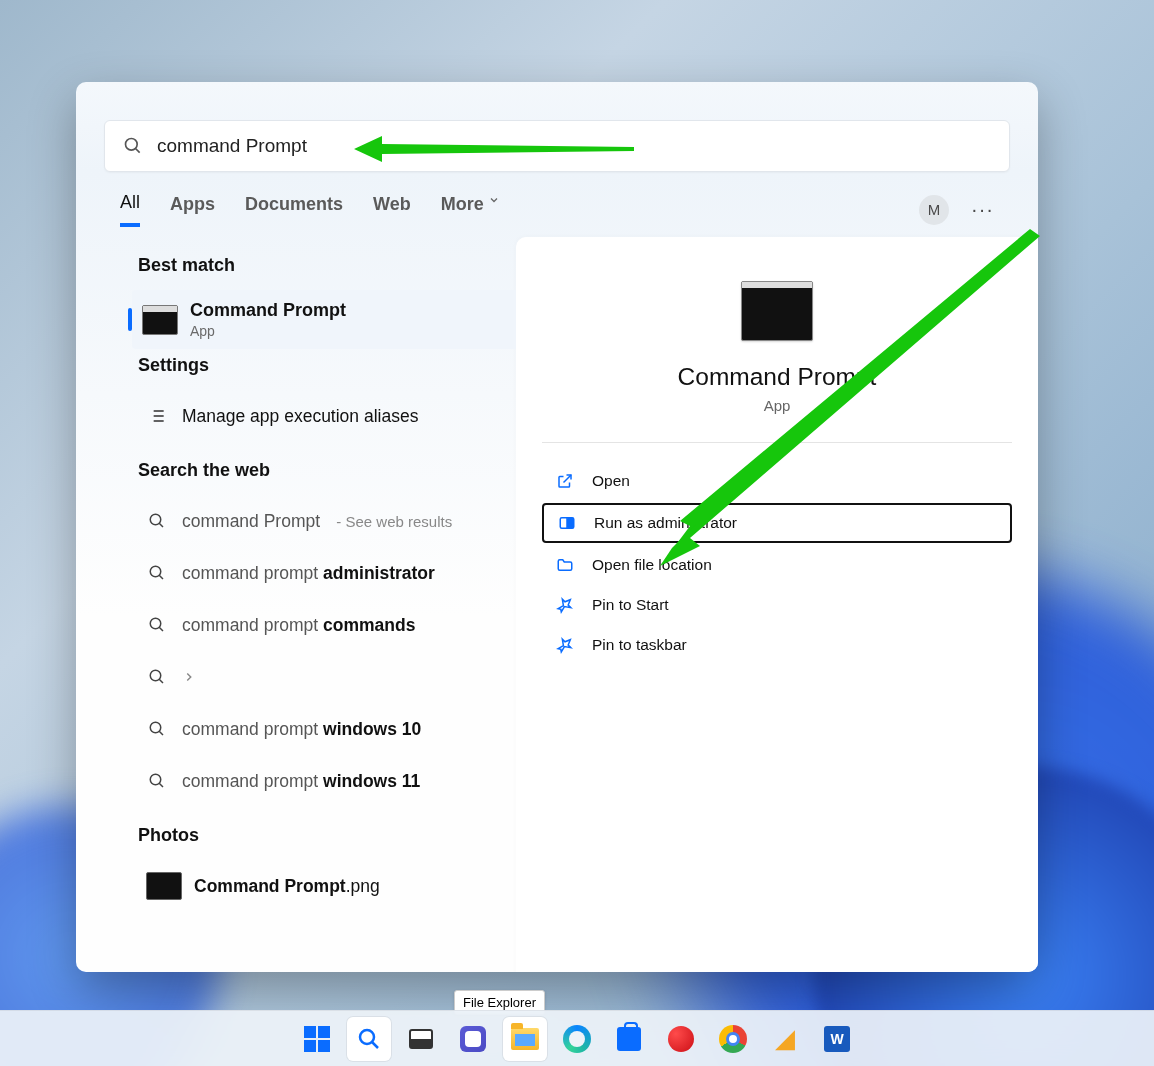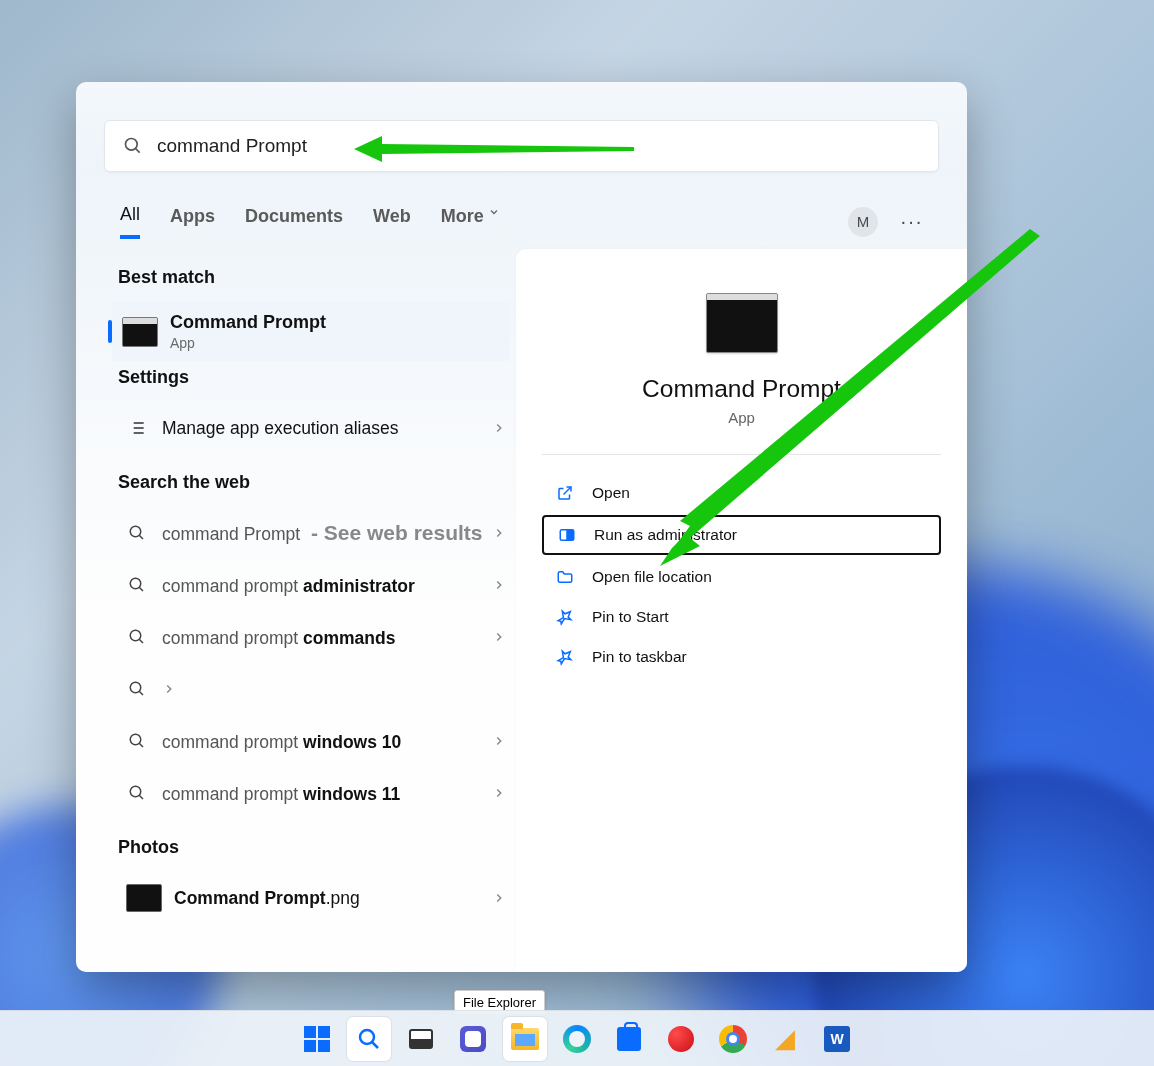--- a/index.html
+++ b/index.html
@@ -17,49 +17,49 @@
   position: absolute; bottom: -120px; right: -80px; width: 420px; height: 420px;
   background: radial-gradient(circle, #3b82f6 0%, #1e40af 80%);
   border-radius: 50%; filter: blur(8px);
 }
 .bloom3 {
   position: absolute; bottom: -40px; left: -80px; width: 300px; height: 300px;
   background: radial-gradient(circle, #3b82f6 0%, #1d4ed8 80%);
   border-radius: 50%; filter: blur(18px); opacity: .7;
 }
 .panel {
-  position: absolute; left: 76px; top: 82px; width: 891px; height: 890px;
+  position: absolute; left: 76px; top: 82px; width: 962px; height: 890px;
   background: linear-gradient(180deg, #f4f8fc 0%, #eef4fa 10%, #fefefe 60%);
   border-radius: 10px; box-shadow: 0 18px 48px rgba(0,0,0,.3);
   padding: 0; overflow: hidden;
 }
 .searchbar {
   margin: 38px 28px 0; height: 52px; background: #fff; border-radius: 6px;
   border: 1px solid #e1e6ec; display: flex; align-items: center; padding: 0 18px;
   box-shadow: 0 1px 2px rgba(0,0,0,.04);
 }
 .searchbar svg { flex: none; }
 .searchbar input {
   border: none; outline: none; font-size: 19px; margin-left: 14px; flex: 1;
   color: #222; background: transparent;
 }
 .tabs {
-  display: flex; align-items: center; padding: 32px 44px 0;
+  display: flex; align-items: center; padding: 20px 44px 0;
 }
 .tab { font-size: 18px; color: #5a5a5a; margin-right: 30px; cursor: pointer; padding-bottom: 10px; font-weight: bold; }
 .tab.active { color: #111; font-weight: 400; border-bottom: 4px solid #0a6cff; }
 .tab.more { display: flex; gap: 4px; }
 .tabs-spacer { flex: 1; }
 .avatar {
   width: 30px; height: 30px; border-radius: 50%; background: #e1e5e9;
   color: #4a4a4a; font-size: 15px; display: flex; align-items: center; justify-content: center;
 }
 .more-dots { margin-left: 22px; font-size: 20px; color: #4a4a4a; letter-spacing: 1px; cursor: pointer; }
 .body { display: flex; height: calc(100% - 140px); }
-.left { width: 440px; padding: 22px 0 0 42px; overflow-y: auto; }
+.left { width: 440px; padding: 22px 0 0 62px; overflow-y: auto; }
 .right { flex: 1; background: #fff; border-radius: 10px 0 0 0; margin-top: 10px; padding: 44px 26px 0; box-shadow: -1px -1px 4px rgba(0,0,0,.02); }
 .sec-title { font-size: 18px; font-weight: 600; color: #111; margin: 6px 0 14px; }
 .best-item {
   display: flex; align-items: center; background: #f0f5fb; border-radius: 4px;
   padding: 10px 10px; position: relative; margin-left: -6px; width: 398px;
 }
 .best-item::before {
   content:""; position:absolute; left:-4px; top:18px; bottom:18px; width:4px;
   background:#0a6cff; border-radius:3px;
 }
@@ -72,21 +72,21 @@
 .best-item .ttl { font-size: 18px; font-weight: 600; color: #111; }
 .best-item .sub { font-size: 14px; color: #6a6a6a; margin-top: 2px; }
 .row {
   display: flex; align-items: center; height: 52px; width: 392px; cursor: pointer;
   padding: 0 4px 0 8px; border-radius: 4px;
 }
 .row .ic { width: 22px; flex:none; display:flex; align-items:center; justify-content:center; margin-right: 14px; color:#444; }
 .row .txt { font-size: 17.5px; color: #111; flex: 1; white-space: nowrap; overflow:hidden; text-overflow:ellipsis; }
 .row .txt .light { color:#555; font-weight:400; }
 .row .txt b { font-weight:600; }
-.row .hint { font-size: 21px; color: #888; margin-left: 5px; font-weight: bold; }
+.row .hint { font-size: 15px; color: #888; margin-left: 12px; }
 .chev { color:#888; }
 .right-head { text-align: center; }
 .right-head .app-icon { margin: 0 auto 22px; }
 .right-title { font-size: 24.5px; color: #111; font-weight: 400; }
 .right-sub { font-size: 15px; color: #666; margin-top: 6px; }
 .divider { height:1px; background:#e4e4e4; margin: 28px 0 18px; }
 .action {
   display:flex; align-items:center; height:40px; padding:0 14px; cursor:pointer;
   font-size:15.5px; color:#111; border-radius:4px;
 }

